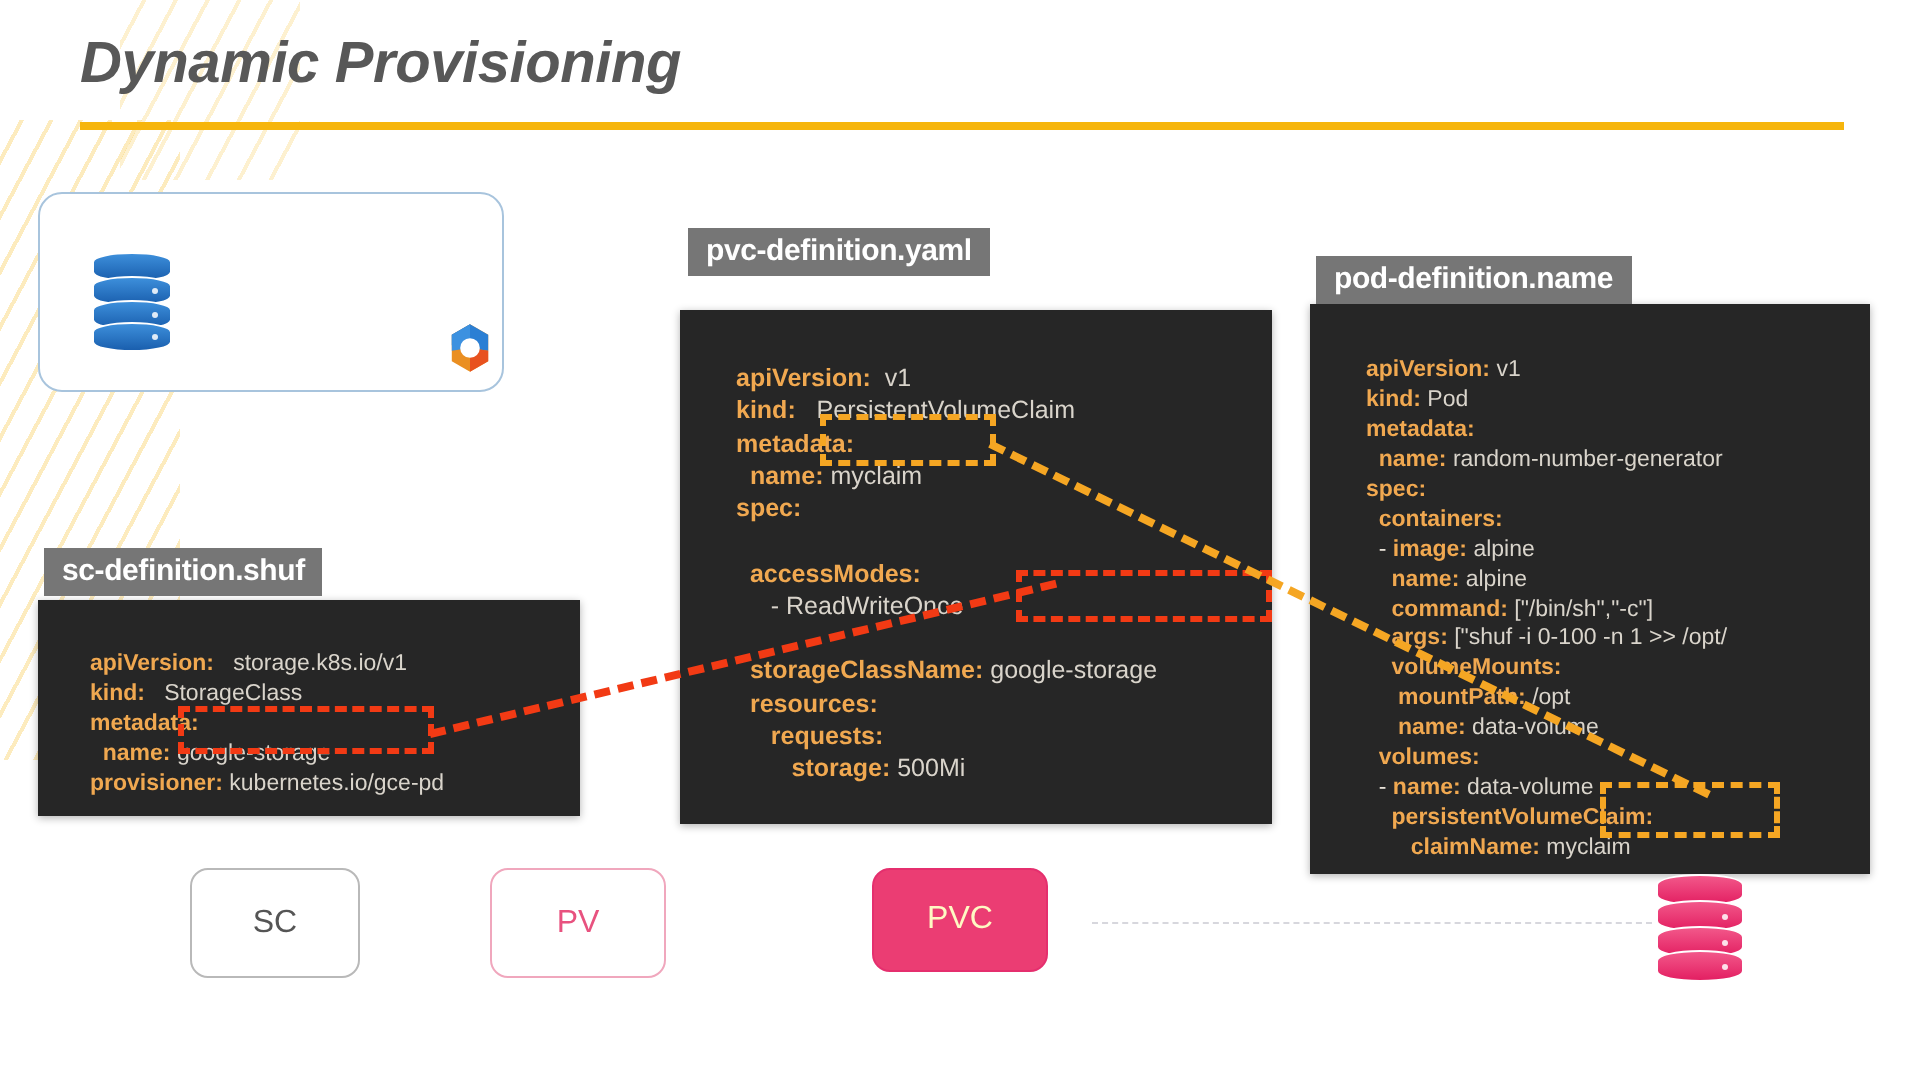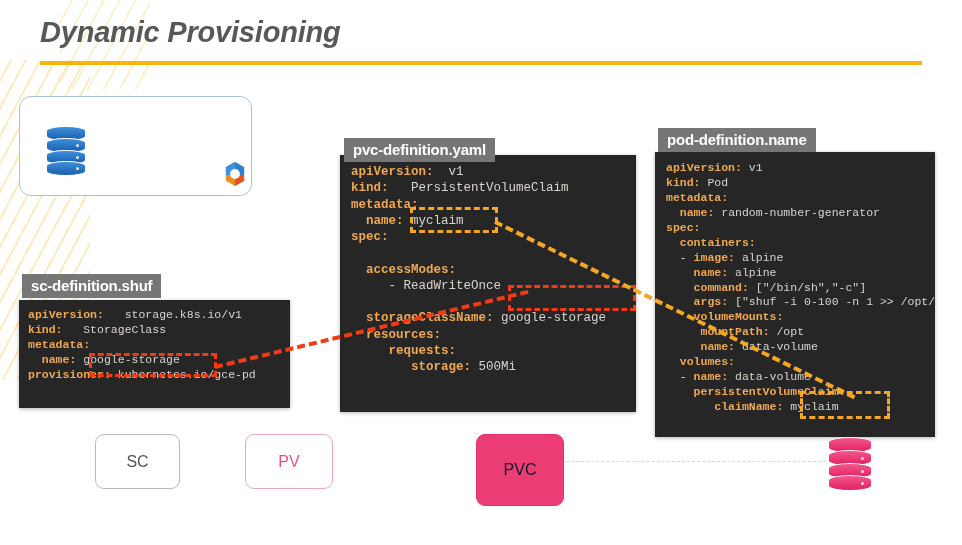--- a/index.html
+++ b/index.html
@@ -126,23 +126,23 @@
   .code-panel {
     position: absolute;
     background: #262626;
     color: #e8e2d8;
     font-family: "DejaVu Sans Mono", "Liberation Mono", monospace;
     box-shadow: 0 1px 4px rgba(0,0,0,0.30);
     overflow: hidden;
     z-index: 3;
   }
   .code-panel pre {
-    font-family: Liberation Mono, monospace;
+    font-family: Liberation Sans, sans-serif;
     white-space: pre;
-    margin: 1px;
+    margin: 18px;
   }
   .file-tab {
     position: absolute;
     background: #767676;
     color: #ffffff;
     font-family: "Liberation Sans", sans-serif;
     font-size: 15px;
     font-weight: bold;
     padding: 3px 9px 4px 9px;
     white-space: nowrap;
@@ -167,21 +167,21 @@
   #sc-tab { left: 22px; top: 274px; }
 
   #pvc-panel {
     left: 340px;
     top: 155px;
     width: 296px;
     height: 257px;
     padding: 8px 0 0 10px;
     font-size: 12.5px;
   }
-  #pvc-tab { left: 344px; top: 138px; text-align: right; }
+  #pvc-tab { left: 344px; top: 114px; text-align: right; }
 
   #pod-panel {
     left: 655px;
     top: 152px;
     width: 280px;
     height: 285px;
     padding: 8px 0 0 10px;
     font-size: 11.5px;
   }
   #pod-tab { left: 658px; top: 128px; }
@@ -225,24 +225,24 @@
     background: #ffffff;
     color: #555555;
   }
   #legend-pv {
     left: 245px; top: 434px; width: 88px; height: 55px;
     border: 1.2px solid #f0a7bd;
     background: #ffffff;
     color: #e8527f;
   }
   #legend-pvc {
-    left: 476px; top: 434px; width: 88px; height: 72px;
+    left: 436px; top: 434px; width: 88px; height: 52px;
     border: 1.2px solid #e52f6e;
     background: #eb3d73;
-    color: #0f172a;
+    color: #fef9c3;
   }
 
   
   #pvc-db-line {
     position: absolute;
     left: 546px;
     top: 461px;
     width: 280px;
     height: 0;
     border-top: 1.5px dashed #d7d7dd;

